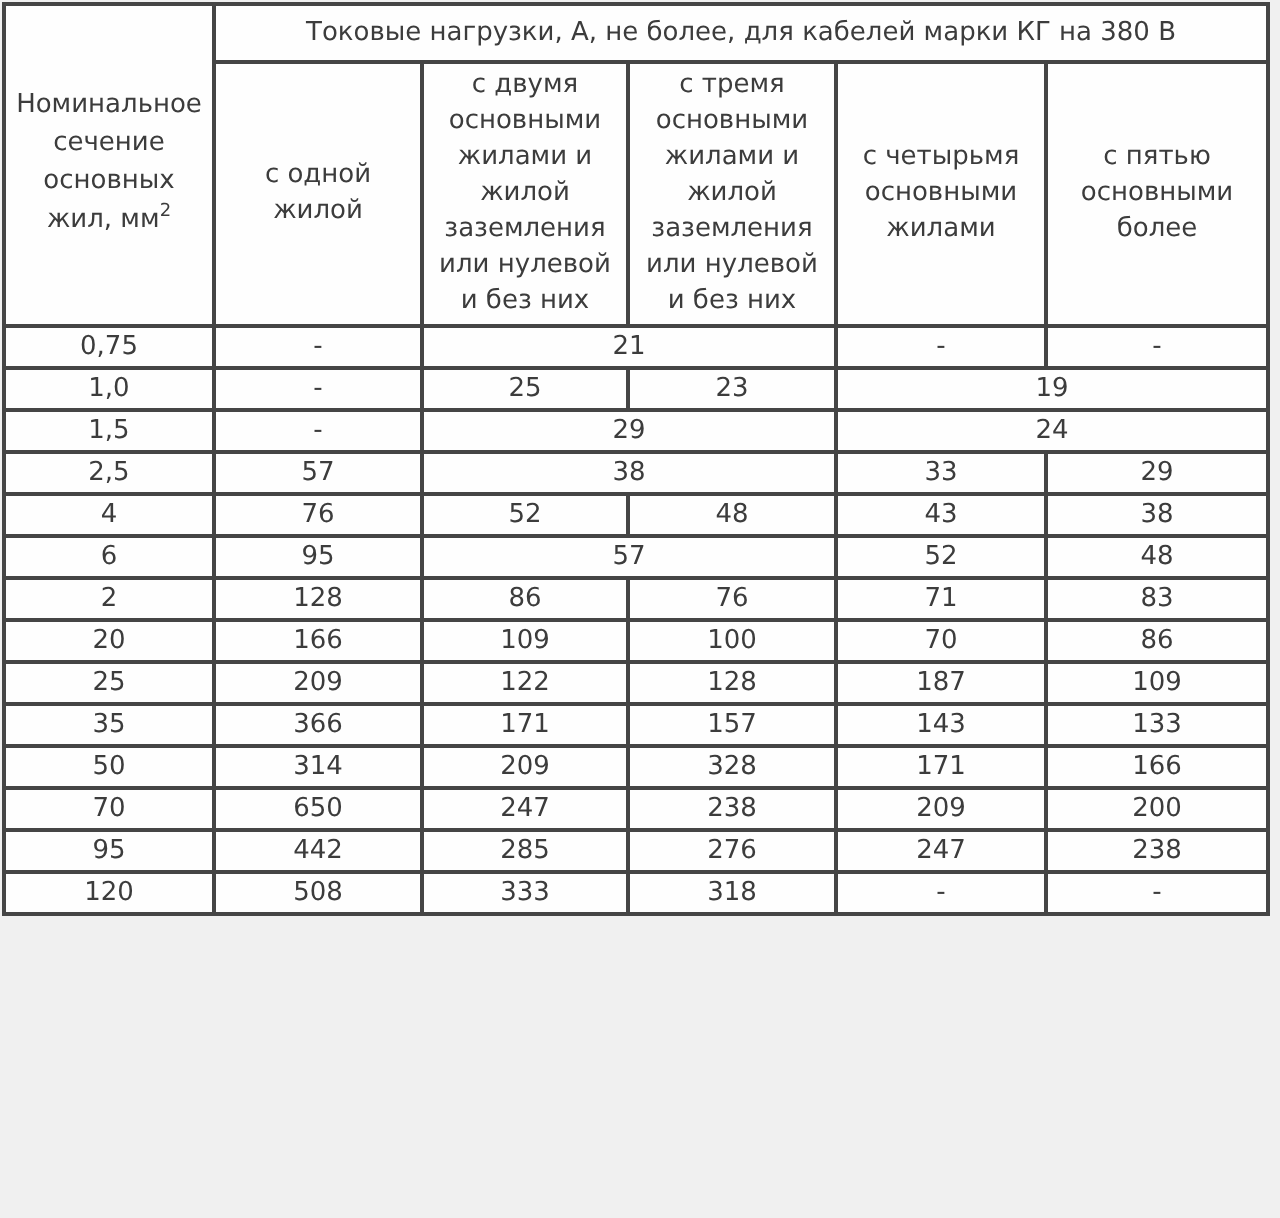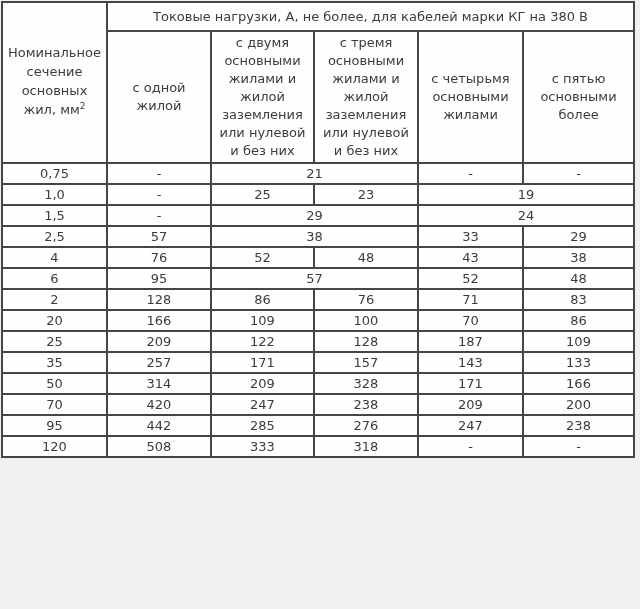--- a/index.html
+++ b/index.html
@@ -124,37 +124,37 @@
         <tr>
           <td>25</td>
           <td>209</td>
           <td>122</td>
           <td>128</td>
           <td>187</td>
           <td>109</td>
         </tr>
         <tr>
           <td>35</td>
-          <td>257</td>
+          <td>366</td>
           <td>171</td>
           <td>157</td>
           <td>143</td>
           <td>133</td>
         </tr>
         <tr>
           <td>50</td>
           <td>314</td>
           <td>209</td>
           <td>328</td>
           <td>171</td>
           <td>166</td>
         </tr>
         <tr>
           <td>70</td>
-          <td>420</td>
+          <td>650</td>
           <td>247</td>
           <td>238</td>
           <td>209</td>
           <td>200</td>
         </tr>
         <tr>
           <td>95</td>
           <td>442</td>
           <td>285</td>
           <td>276</td>

